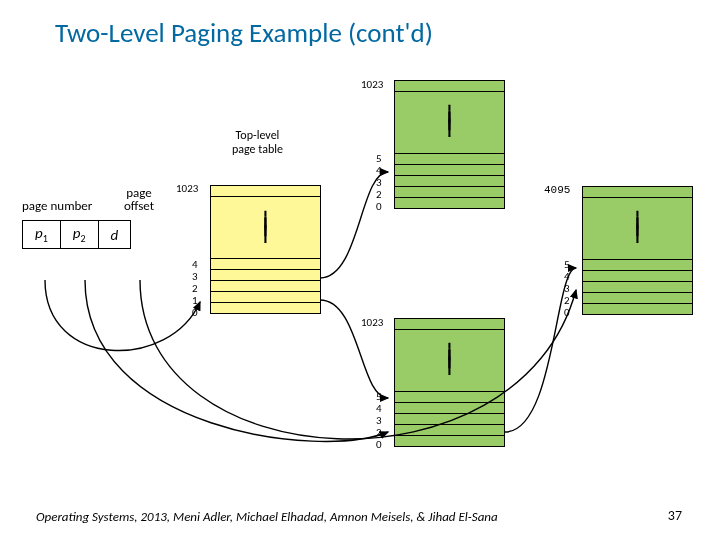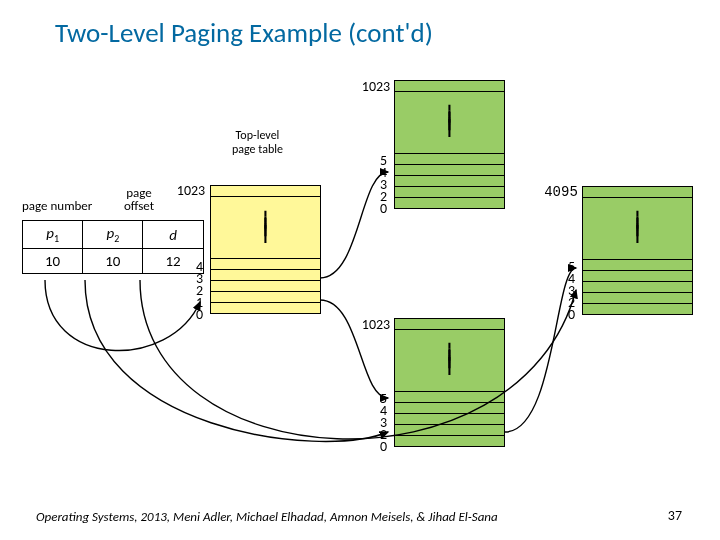--- a/index.html
+++ b/index.html
@@ -29,37 +29,37 @@
   }
   .vdots {
     position: absolute;
     font-size: 18px;
     line-height: 6px;
     font-weight: bold;
     color: #000;
   }
   .num {
     position: absolute;
-    font-size: 14px;
-    text-align: center;
+    font-size: 11px;
+    text-align: left;
   }
   .label {
     position: absolute;
     font-size: 12px;
   }
   
   .addr {
     position: absolute;
     top: 220px;
     left: 22px;
     border-collapse: collapse;
   }
   .addr th, .addr td {
     border: 1px solid #000;
-    padding: 3px 22px;
+    padding: 3px 12px;
     text-align: center;
     font-size: 15px;
   }
   .addr th { font-weight: normal; font-style: italic; }
   .sub { font-size: 10px; vertical-align: sub; font-style: normal; }
   .pn-label { position:absolute; top:198px; left:22px; font-size:13px; }
   .po-label { position:absolute; top:186px; left:116px; font-size:13px; text-align:center; width:46px; line-height:13px;}
   svg.arrows { position:absolute; top:0; left:0; width:720px; height:540px; pointer-events:none; }
   .footer {
     position: absolute;
@@ -84,25 +84,20 @@
 <div class="po-label" style="white-space:pre-line">page
 offset</div>
 
 <table class="addr">
   <tbody>
       <tr>
     <th><span>p</span><span class="sub">1</span></th>
     <th><span>p</span><span class="sub">2</span></th>
     <th>d</th>
   </tr>
-  <tr>
-    <td>10</td>
-    <td>10</td>
-    <td>12</td>
-  </tr>
 </tbody>
   </table>
 
 <div class="label" style="top:128px; left:232px; text-align:center; white-space:pre-line;">Top-level
 page table</div>
 
 <div class="num" style="top:78px; left:361px; width:30px;">1023</div>
 <table class="tbl" style="top:80px; left:394px;">
   <tbody>
       <tr>

